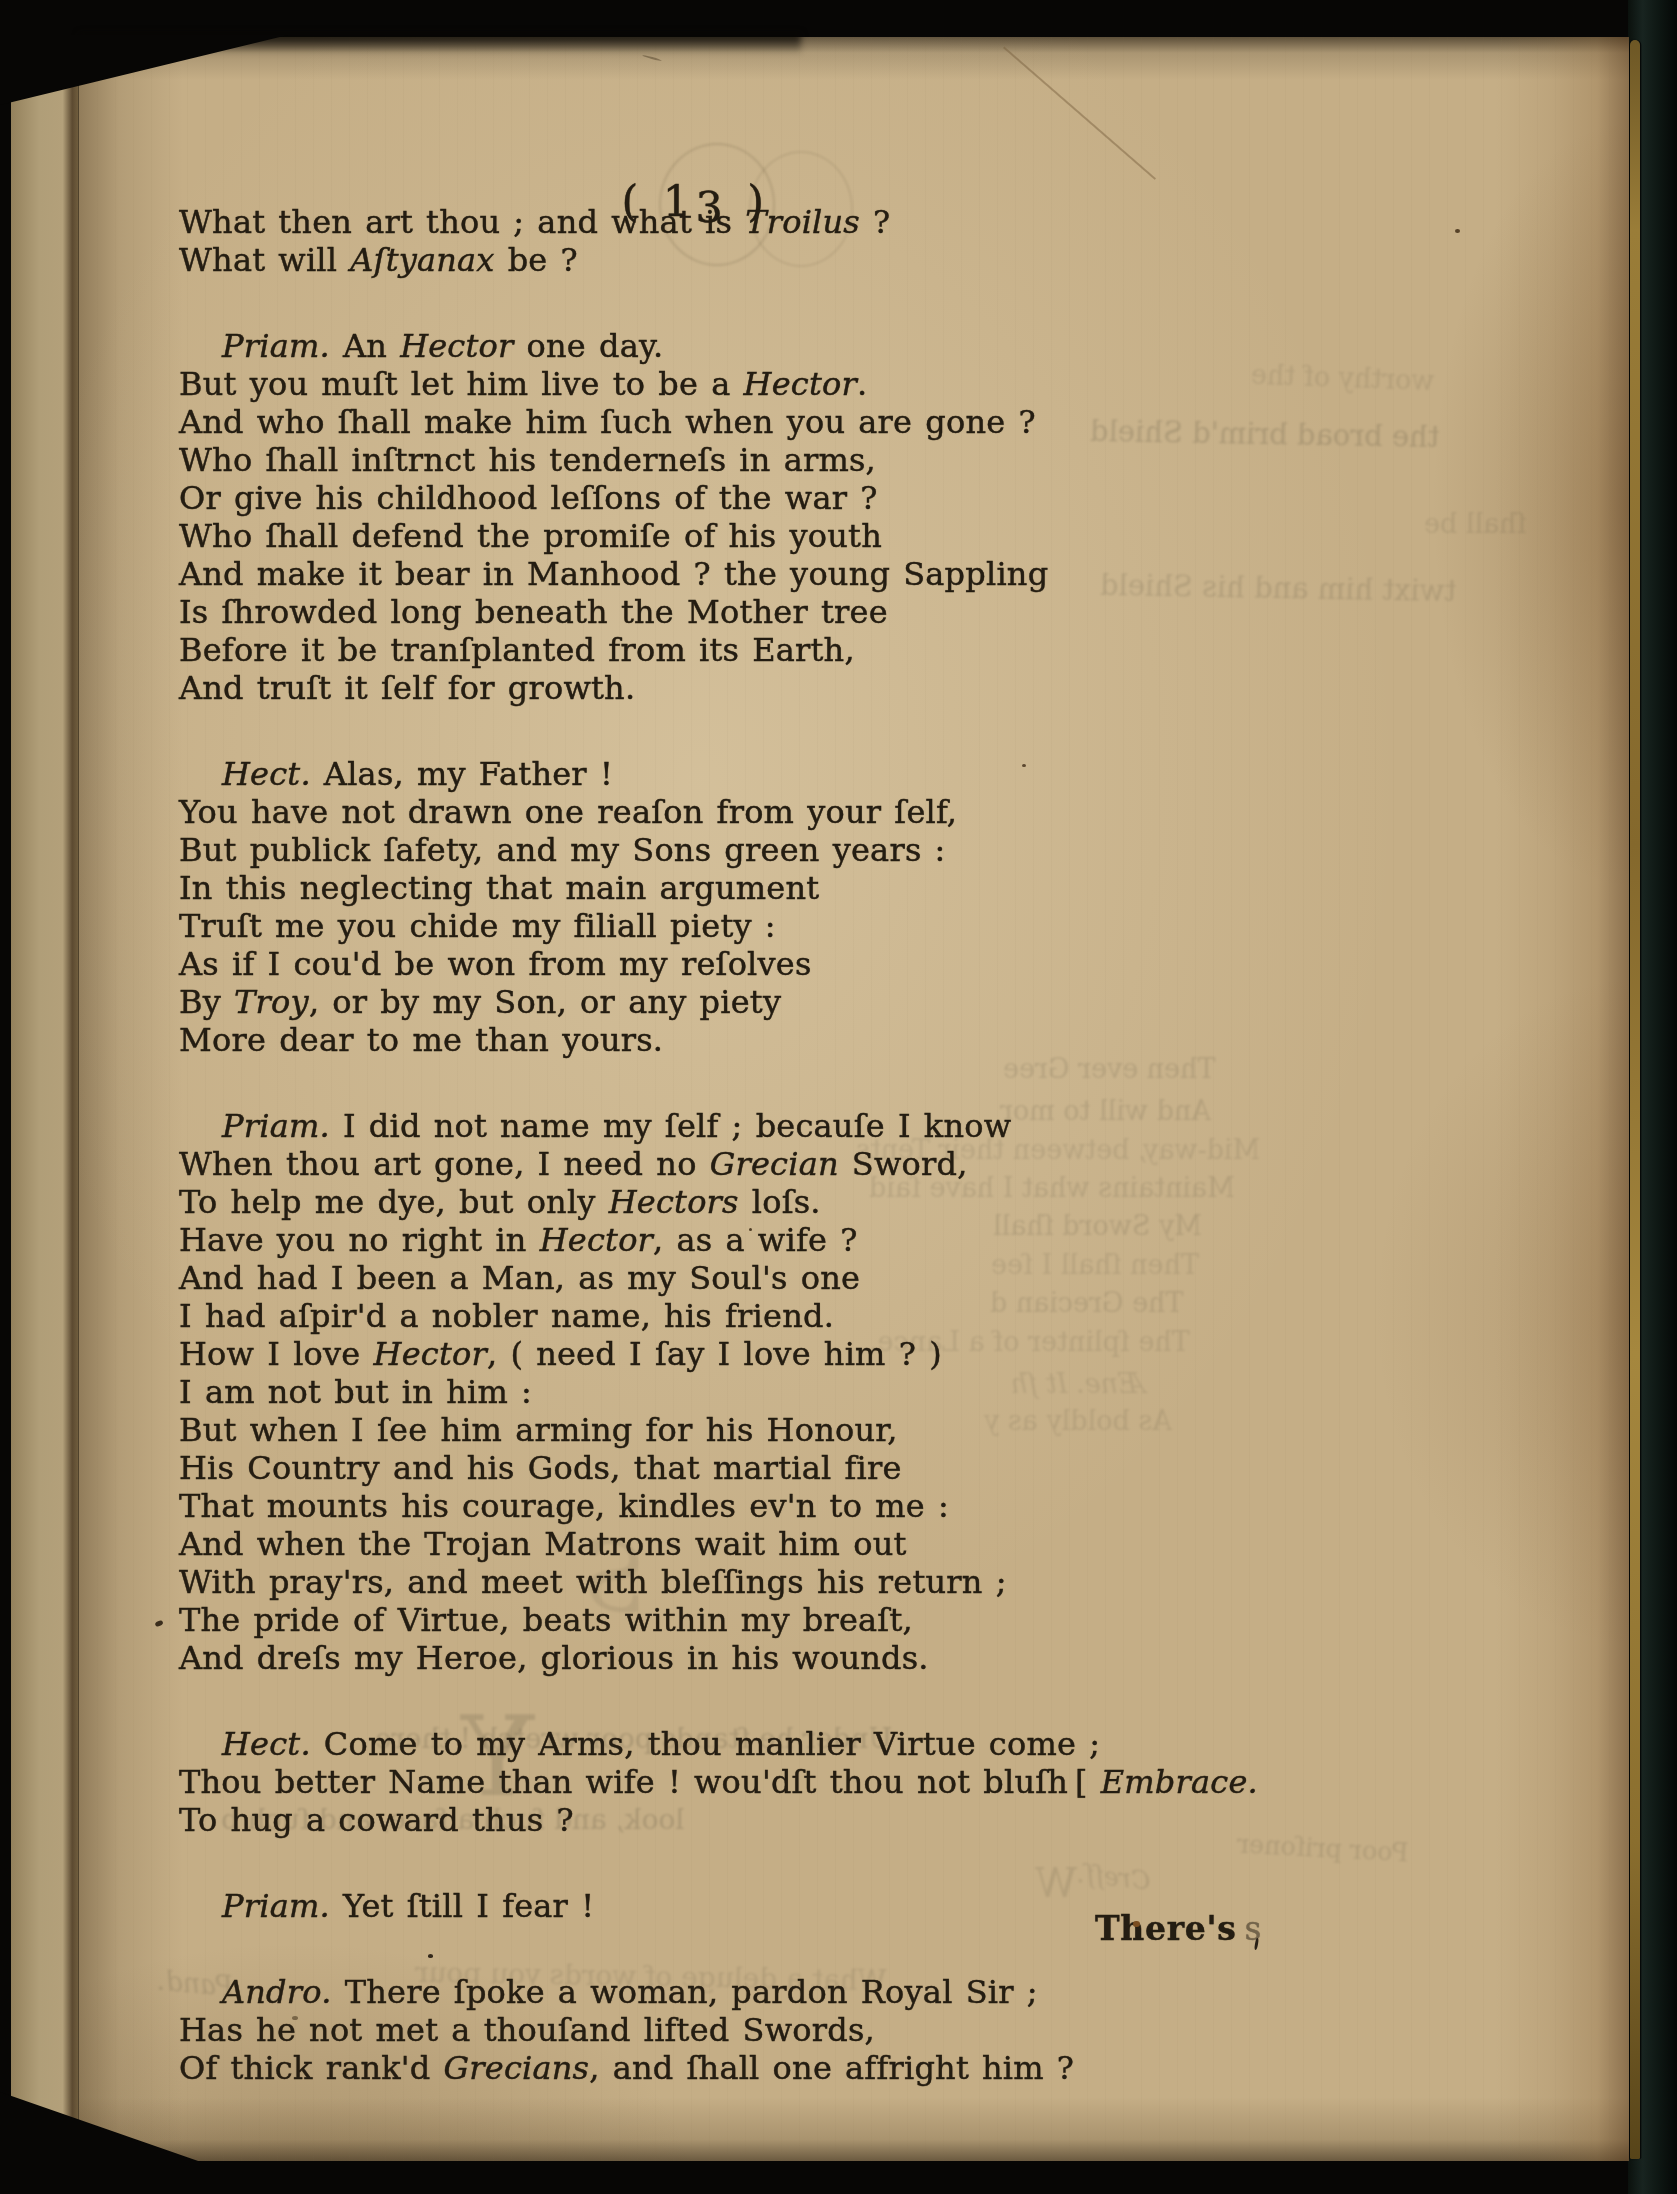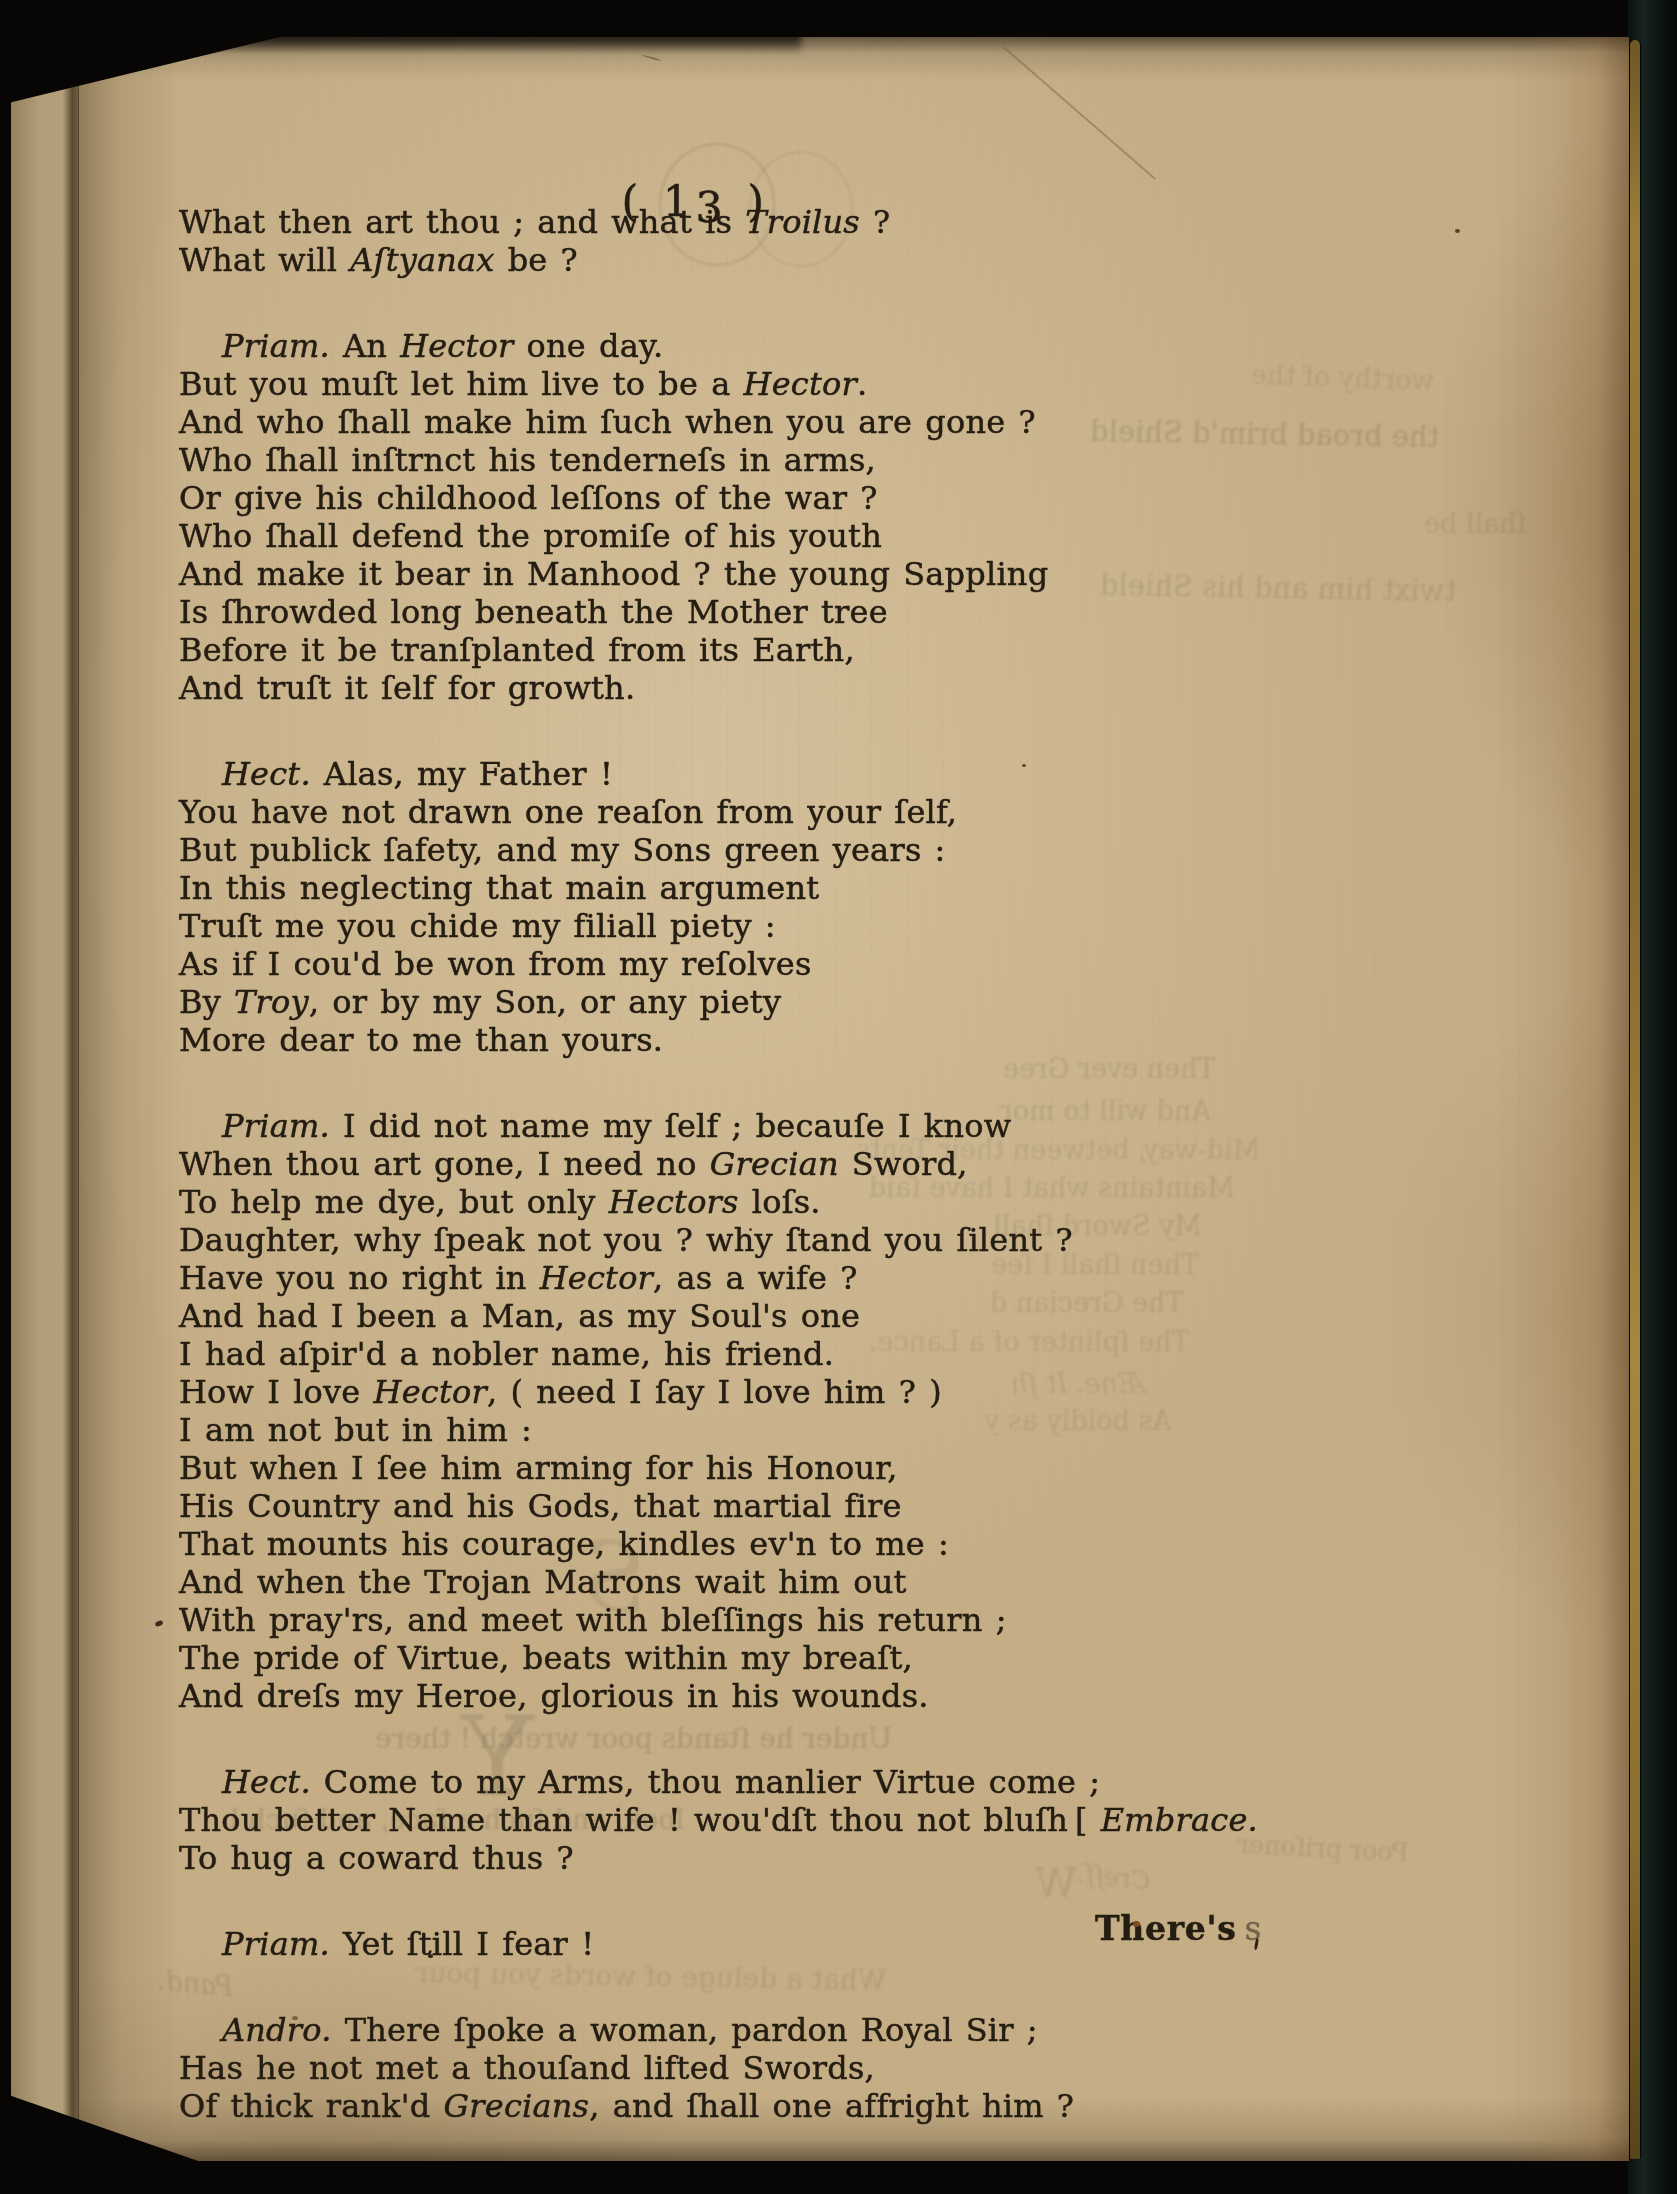--- a/index.html
+++ b/index.html
@@ -141,21 +141,20 @@
     <div class="line"><span>You have not drawn one reaſon from your ſelf,</span></div>
     <div class="line"><span>But publick ſafety, and my Sons green years :</span></div>
     <div class="line"><span>In this neglecting that main argument</span></div>
     <div class="line"><span>Truſt me you chide my filiall piety :</span></div>
     <div class="line"><span>As if I cou'd be won from my reſolves</span></div>
     <div class="line"><span>By </span><span class="it">Troy</span><span>, or by my Son, or any piety</span></div>
     <div class="line"><span>More dear to me than yours.</span></div>
     <div class="line sp"><span class="it">Priam.</span><span> I did not name my ſelf ; becauſe I know</span></div>
     <div class="line"><span>When thou art gone, I need no </span><span class="it">Grecian</span><span> Sword,</span></div>
     <div class="line"><span>To help me dye, but only </span><span class="it">Hectors</span><span> loſs.</span></div>
-    <div class="line"><span>Daughter, why ſpeak not you ? why ſtand you ſilent ?</span></div>
     <div class="line"><span>Have you no right in </span><span class="it">Hector</span><span>, as a wife ?</span></div>
     <div class="line"><span>And had I been a Man, as my Soul's one</span></div>
     <div class="line"><span>I had aſpir'd a nobler name, his friend.</span></div>
     <div class="line"><span>How I love </span><span class="it">Hector</span><span>, ( need I ſay I love him ? )</span></div>
     <div class="line"><span>I am not but in him :</span></div>
     <div class="line"><span>But when I ſee him arming for his Honour,</span></div>
     <div class="line"><span>His Country and his Gods, that martial fire</span></div>
     <div class="line"><span>That mounts his courage, kindles ev'n to me :</span></div>
     <div class="line"><span>And when the Trojan Matrons wait him out</span></div>
     <div class="line"><span>With pray'rs, and meet with bleſſings his return ;</span></div>

